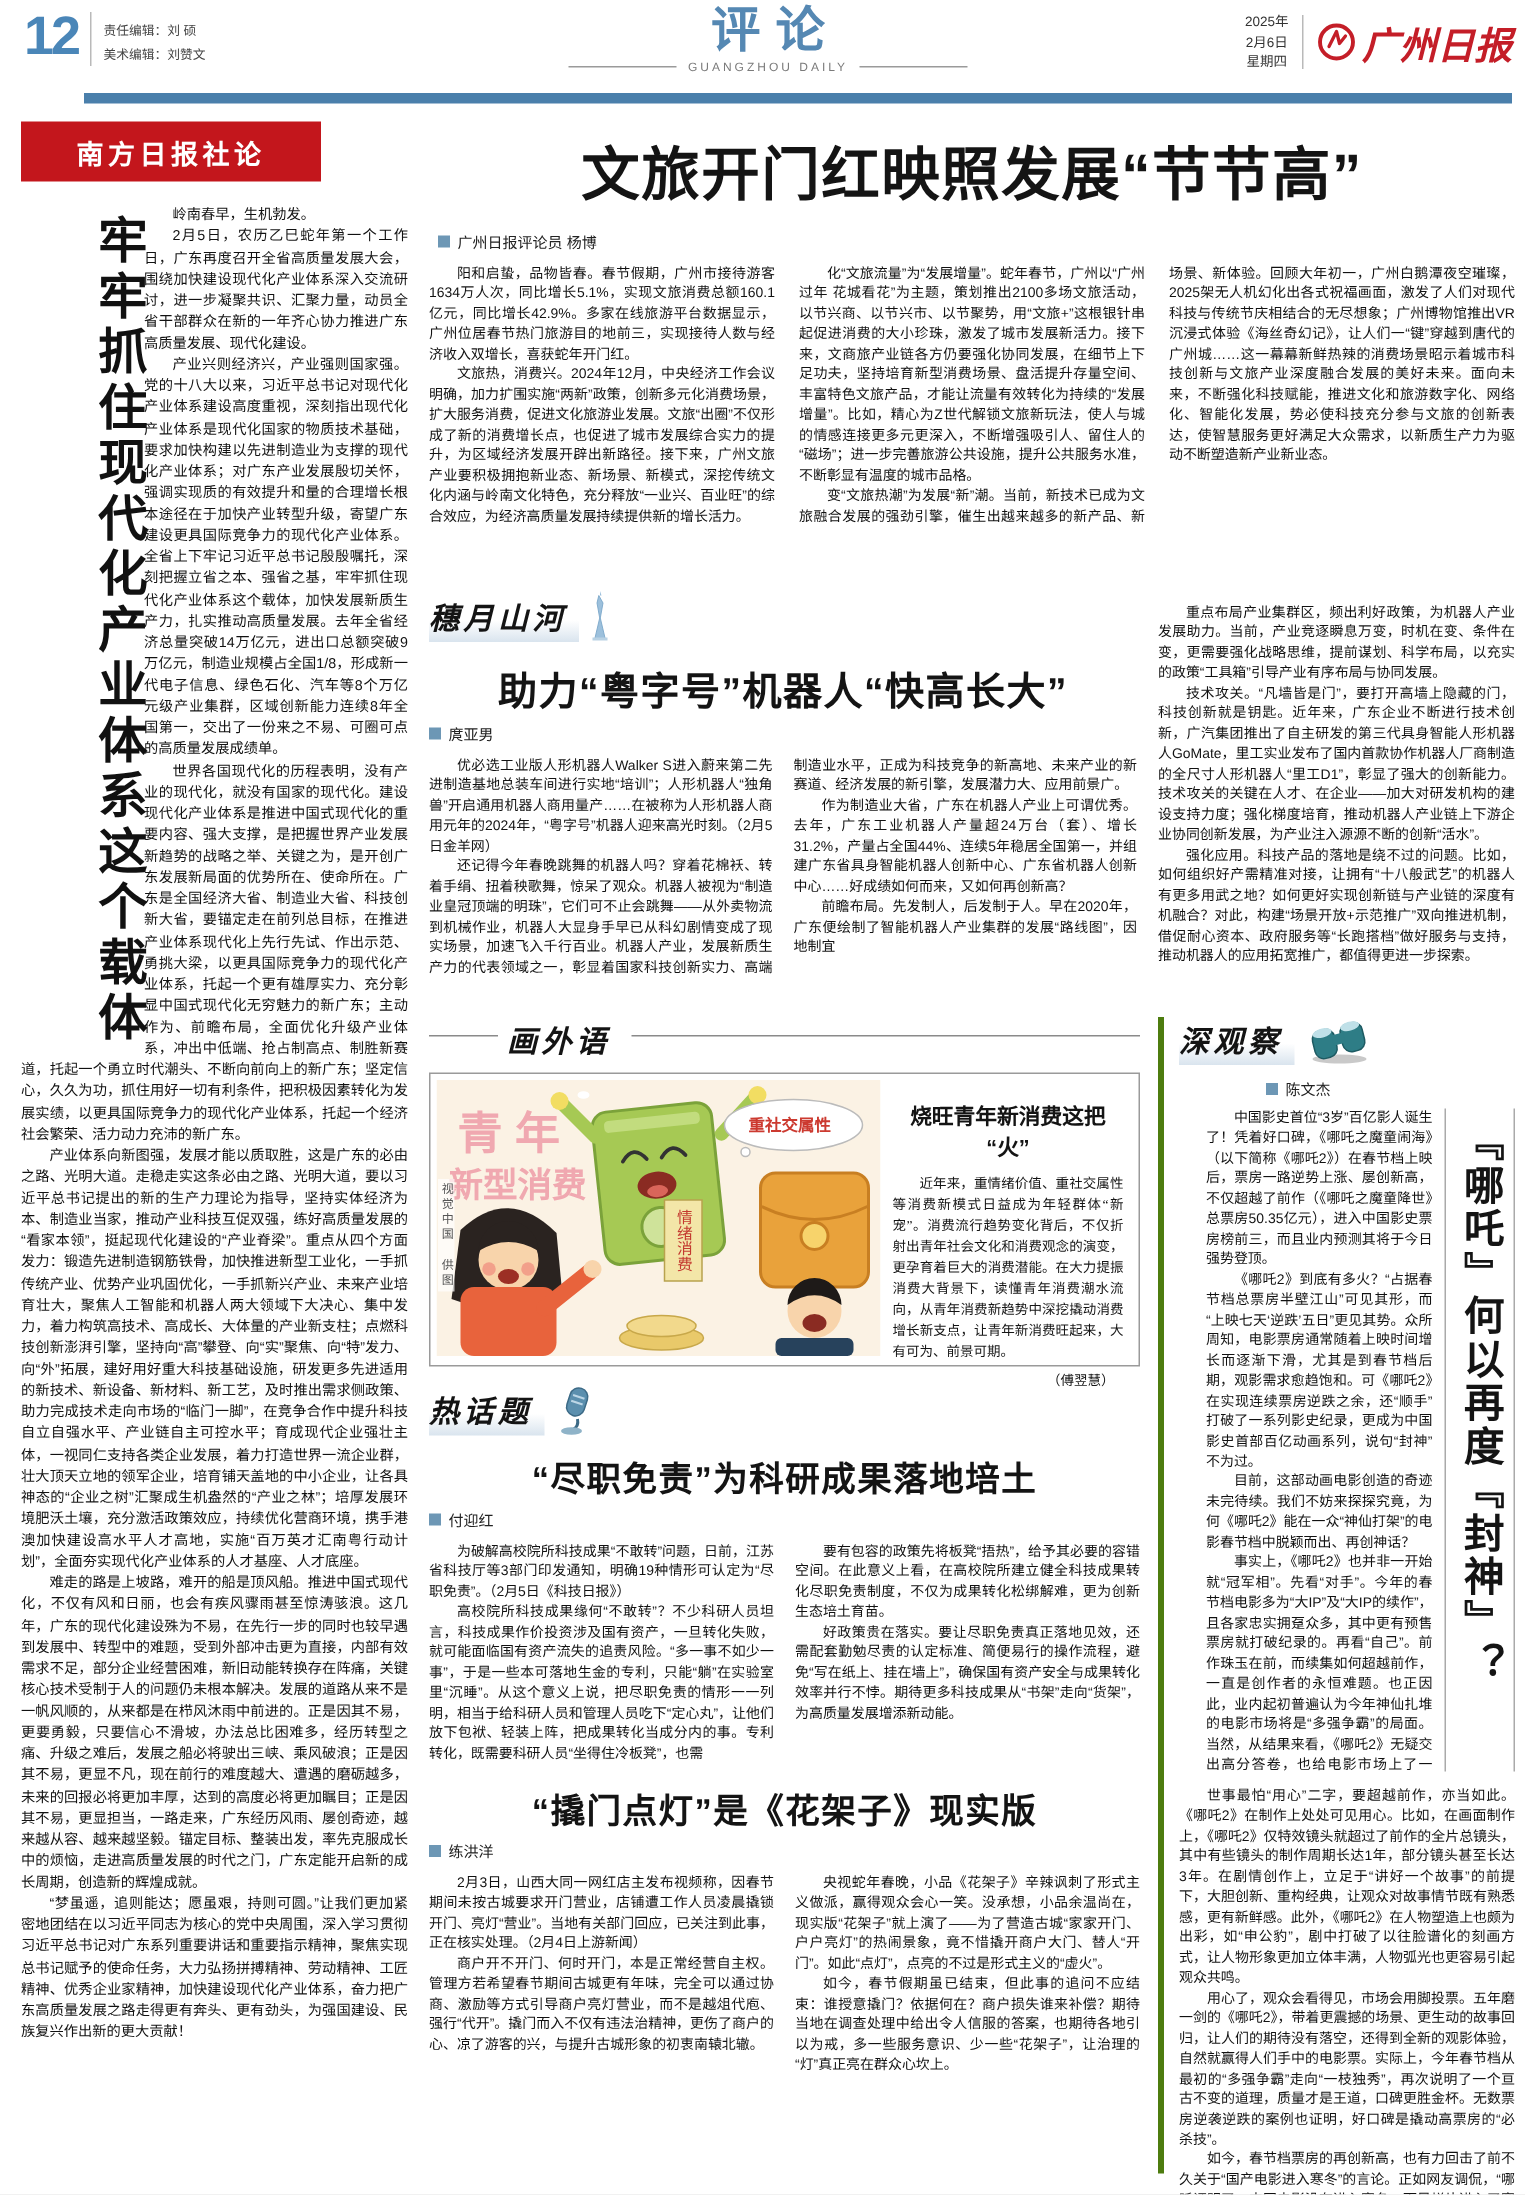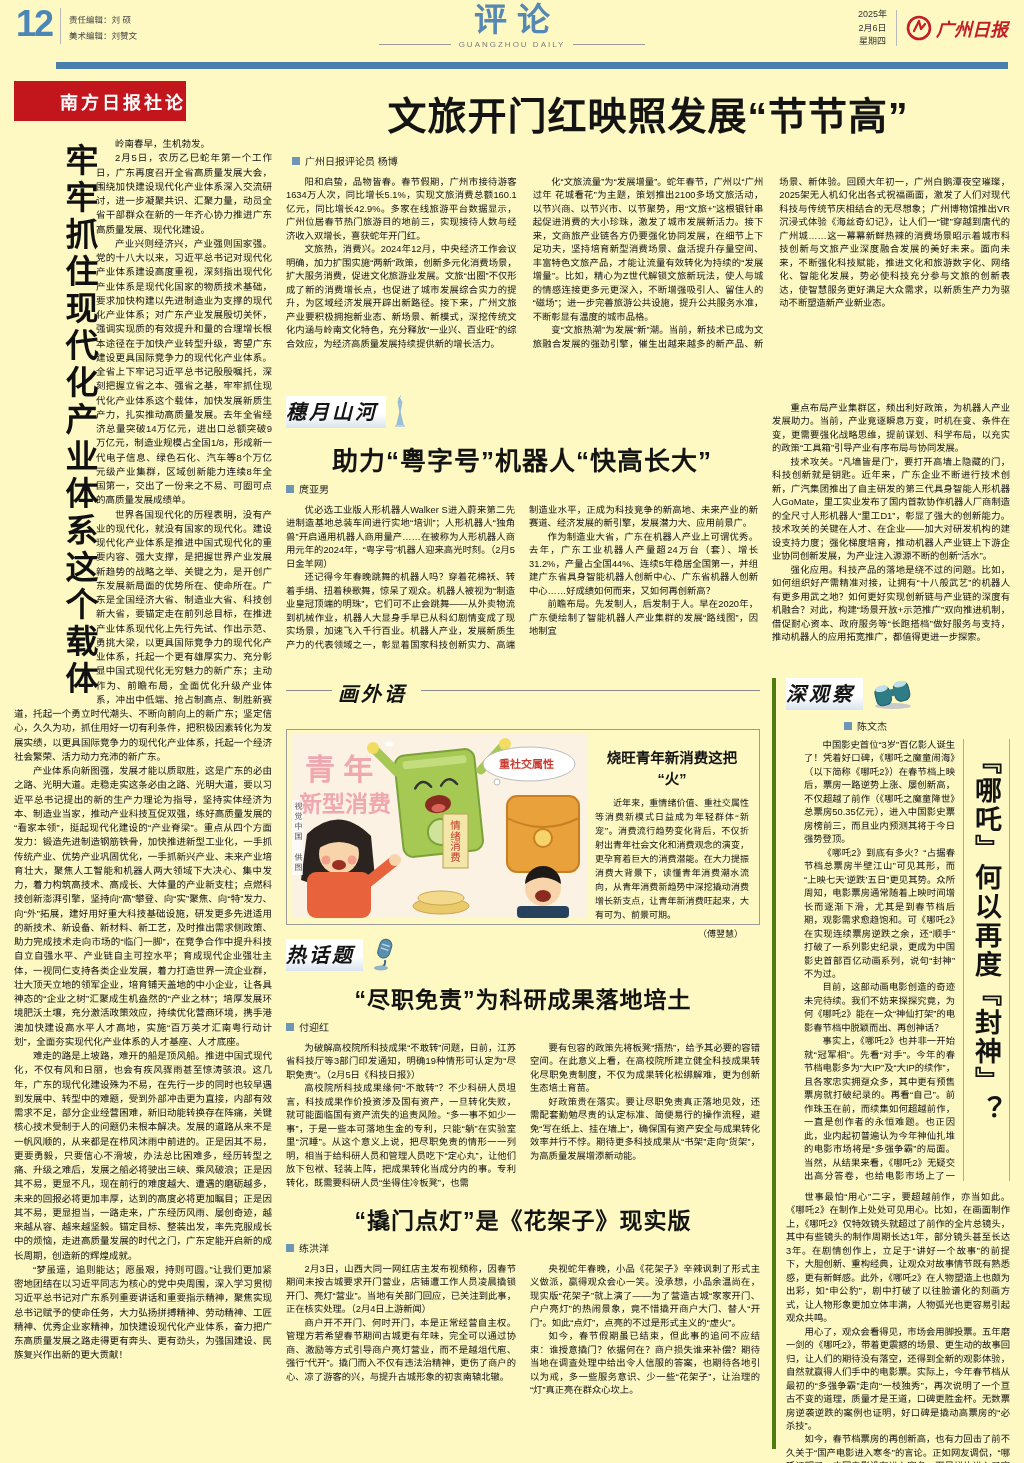--- a/index.html
+++ b/index.html
@@ -1,44 +1,44 @@
 <!DOCTYPE html>
 <html lang="zh-CN"><head>
 <meta charset="utf-8">
 <style>
   html,body { margin:0; padding:0; background:#e8e8e8; }
   .page {
     position:relative; width:1024px; height:1463px; margin:0 auto;
-    background:#fef9c3; overflow:hidden; color:#141414;
+    background:#ffffff; overflow:hidden; color:#141414;
     font-family:"Liberation Sans", sans-serif;
   }
   
   .header { position:relative; height:56px; padding:8px 16px 0; box-sizing:border-box; }
   .h-left { position:absolute; left:16px; top:8px; display:flex; align-items:flex-start; gap:8px; }
   .pagenum { font-size:36px; font-weight:900; color:#4a86b8; line-height:0.9; letter-spacing:-2px; }
   .vline { width:1px; height:36px; background:#b9b9b9; }
   .editors { font-size:8.5px; color:#444; line-height:1.9; padding-top:4px; }
   .h-center { position:absolute; left:50%; top:2px; transform:translateX(-50%); text-align:center; width:320px; }
   .h-title { font-size:33px; font-weight:900; color:#5588b3; letter-spacing:10px; padding-left:10px;
              font-family:"DejaVu Serif", serif; line-height:1.1; }
   .h-sub { display:flex; align-items:center; justify-content:center; gap:8px; margin-top:2px;
            font-size:8px; color:#7a7a7a; letter-spacing:2px; }
   .h-sub .rule { width:72px; height:1px; background:#9a9a9a; }
   .h-right { position:absolute; right:16px; top:8px; display:flex; align-items:center; gap:9px; }
   .dateblock { font-size:9px; color:#333; text-align:center; line-height:1.5; }
   .masthead { display:flex; align-items:center; gap:4px; color:#c41e28; font-weight:900;
-              font-size:18px; font-family:Liberation Sans, sans-serif; font-style:italic;text-align:right; }
+              font-size:25px; font-family:Liberation Sans, sans-serif; font-style:italic;text-align:right; }
   .topbar { height:7px; background:#4a7fab; margin:6px 16px 0 56px; }
   
   .content { display:flex; gap:14px; padding:12px 14px 0; height:1380px; box-sizing:border-box; }
   .col-left { width:258px; flex:none; }
   .col-main { flex:1; display:flex; flex-direction:column; min-width:0;justify-content:center; }
   
-  .kicker { width:172px; background:#c3161c; color:#fff; font-size:18px; font-weight:700;
-            text-align:right; padding:7px 0; letter-spacing:3px; }
+  .kicker { width:200px; background:#c3161c; color:#fff; font-size:18px; font-weight:700;
+            text-align:center; padding:7px 0; letter-spacing:3px; }
   .editorial-text { margin-top:16px; height:1300px; overflow:hidden;
                     font-size:9.5px; line-height:1.5; text-align:justify; color:#111; }
   .editorial-text p { margin:0; text-indent:2em; }
   .vhead { float:left; writing-mode:vertical-rl; text-orientation:upright;
            width:82px; height:562px; font-size:33px; font-weight:900; line-height:1;
            letter-spacing:4px; padding-top:6px; box-sizing:border-box; }
   
   .byline { font-size:10px; color:#222; display:flex; align-items:center; gap:5px; margin:4px 0 8px; }
   .byline .sq { width:8px; height:8px; background:#6d97b5; flex:none; }
   .dense { font-size:9.3px; line-height:1.45; text-align:justify; color:#111; }
@@ -56,21 +56,21 @@
   .robot { display:flex; gap:14px; margin-top:10px; }
   .robot-left { width:472px; flex:none; }
   .robot-headline { font-size:26px; font-weight:900; text-align:center; margin:12px 0 4px; letter-spacing:1px; }
   .robot-body { column-count:2; column-gap:14px; height:158px; overflow:hidden; }
   .robot-right { flex:1; padding-top:8px; height:262px; overflow:hidden; min-width:0; }
   
   .bottomrow { display:flex; gap:12px; margin-top:14px; flex:1; min-height:0; }
   .mid { width:474px; flex:none; }
   .right-col { flex:1; border-left:4px solid #4d7c0f; padding-left:10px; min-width:0; }
   
-  .cartoon-box { border:1px solid #9a9a9a; margin-top:19px; display:flex; height:196px;
+  .cartoon-box { border:1px solid #9a9a9a; margin-top:5px; display:flex; height:196px;
                  padding:4px; gap:8px; box-sizing:border-box; position:relative; }
   .cartoon-img { width:296px; flex:none; position:relative; }
   .img-caption { position:absolute; left:1px; top:66px; writing-mode:vertical-rl; text-orientation:upright;
                  font-size:8px; color:#555; letter-spacing:2px; background:rgba(255,255,255,.7); padding:2px 0; }
   .cartoon-txt { flex:1; padding:4px 6px 0 0; min-width:0; }
   .cartoon-title { font-size:14.5px; font-weight:900; text-align:center; margin:8px 0 9px; }
   .cartoon-body { font-size:9px; line-height:1.55; text-align:justify;font-family:Liberation Serif, serif; }
   .cartoon-body p { margin:0; text-indent:2em; }
   .credit { text-align:right; font-size:9px; margin-top:5px; padding-right:6px; }
   

